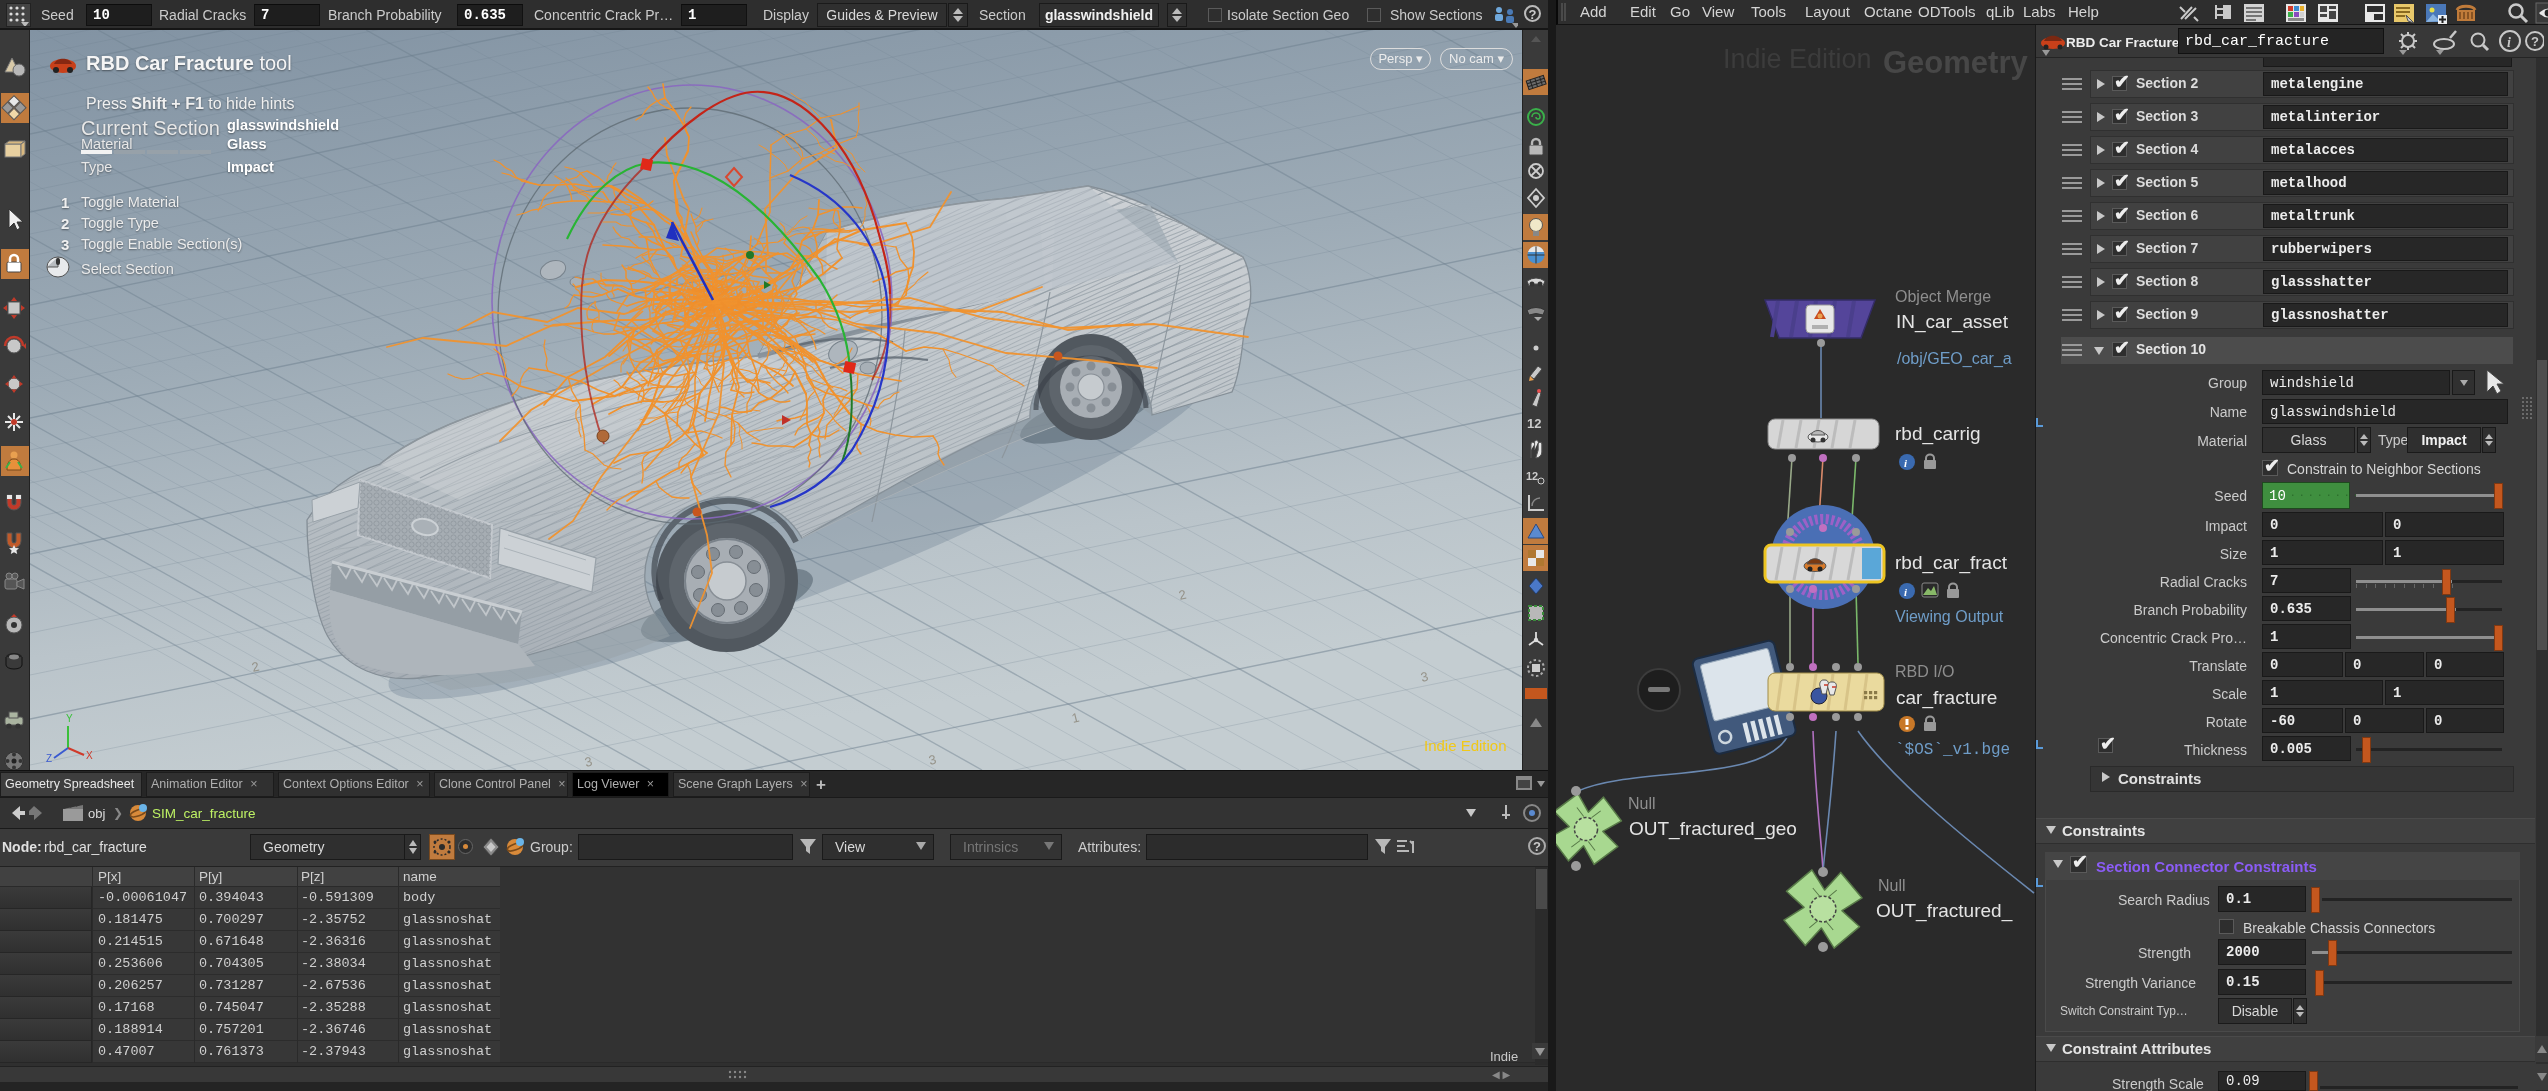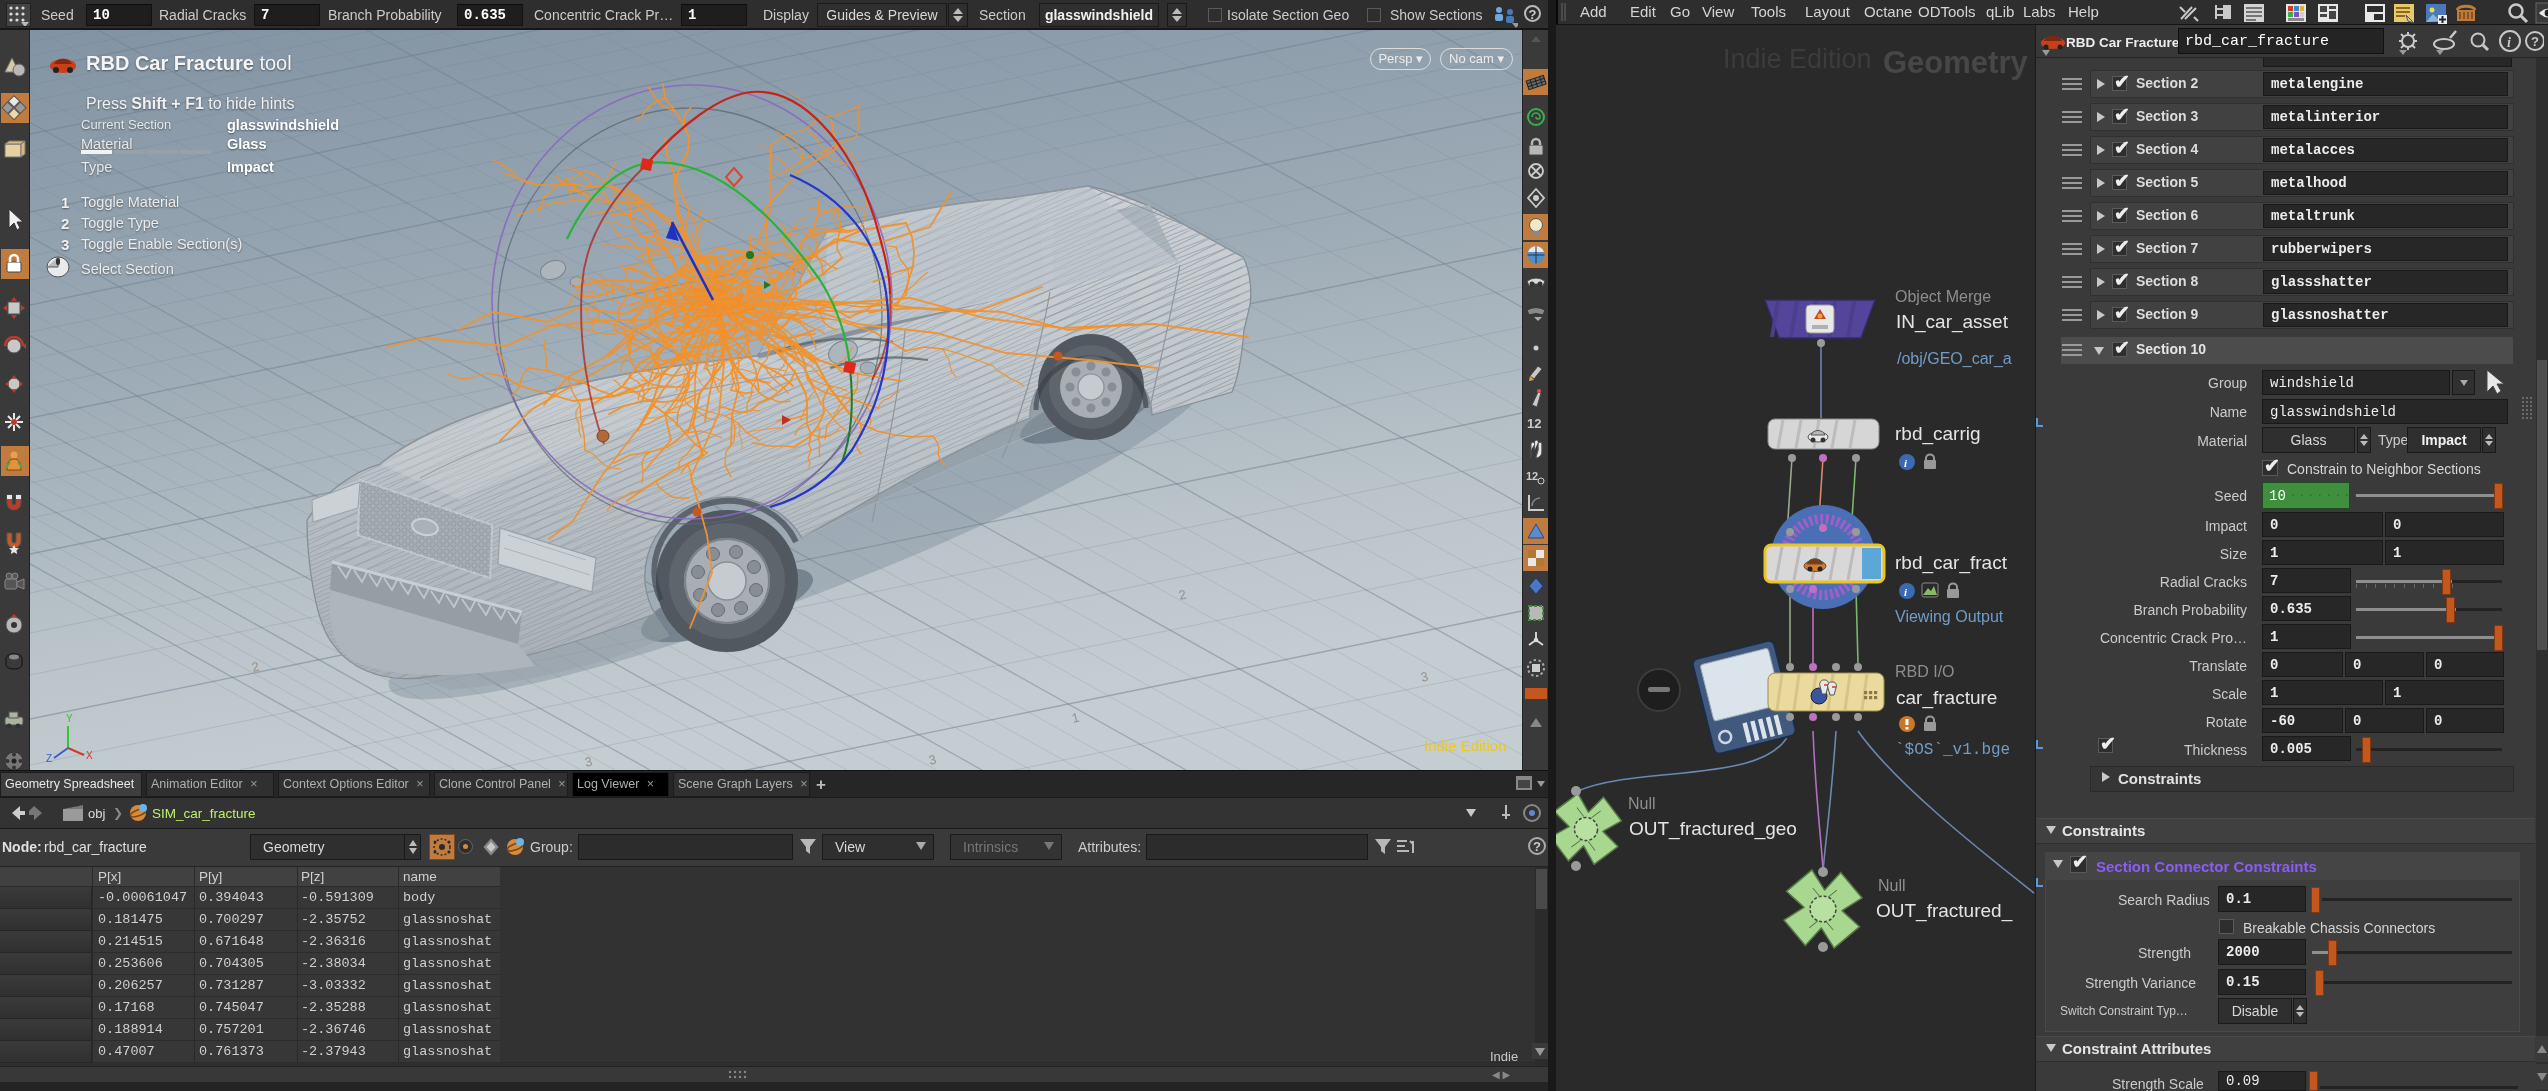--- a/index.html
+++ b/index.html
@@ -914,21 +914,21 @@
     </g>
   </svg>
 <svg class="abs" style="left:49px;top:52px" width="28" height="22">
     <ellipse cx="14" cy="14" rx="13" ry="7" fill="#c8401a"></ellipse>
     <path d="M5,12 C8,5 20,5 23,12 Z" fill="#882812"></path>
     <circle cx="7" cy="18" r="3" fill="#222"></circle>
     <circle cx="21" cy="18" r="3" fill="#222"></circle>
   </svg>
 <div class="abs shd" style="left:86px;top:52px;font-size:20px;color:#f5f5f5;font-weight:normal;white-space:nowrap;"><span style="font-weight:bold;font-size:20px">RBD Car Fracture</span> <span style="font-size:20px">tool</span></div>
 <div class="abs shd" style="left:86px;top:95px;font-size:16px;color:#f0f0f0;font-weight:normal;white-space:nowrap;">Press <b>Shift + F1</b> to hide hints</div>
-<div class="abs shd" style="left:81px;top:117px;font-size:13px;color:#e8e8e8;font-weight:normal;white-space:nowrap;">Current Section</div>
+<div class="abs shd" style="left:81px;top:117px;font-size:20px;color:#e8e8e8;font-weight:normal;white-space:nowrap;">Current Section</div>
 <div class="abs shd" style="left:227px;top:117px;font-size:14.5px;color:#fff;font-weight:bold;white-space:nowrap;">glasswindshield</div>
 <div class="abs shd" style="left:81px;top:136px;font-size:14.5px;color:#e8e8e8;font-weight:normal;white-space:nowrap;">Material</div>
 <div class="abs shd" style="left:227px;top:136px;font-size:14.5px;color:#fff;font-weight:bold;white-space:nowrap;">Glass</div>
 <div class="abs" style="left:81px;top:150px;width:31px;height:4px;background:#f2f2f2"></div>
 <div class="abs" style="left:114px;top:150px;width:31px;height:4px;background:#97a1a9"></div>
 <div class="abs" style="left:147px;top:150px;width:31px;height:4px;background:#97a1a9"></div>
 <div class="abs" style="left:180px;top:150px;width:31px;height:4px;background:#97a1a9"></div>
 <div class="abs shd" style="left:81px;top:159px;font-size:14.5px;color:#e8e8e8;font-weight:normal;white-space:nowrap;">Type</div>
 <div class="abs shd" style="left:227px;top:159px;font-size:14.5px;color:#fff;font-weight:bold;white-space:nowrap;">Impact</div>
 <div class="abs shd" style="left:61px;top:194px;font-size:15px;color:#f0f0f0;font-weight:bold;white-space:nowrap;">1</div>
@@ -1162,21 +1162,21 @@
     <div class="abs" style="left:0;top:182px;width:500px;height:22px;background:#373737;border-bottom:1px solid #2c2c2c"></div>
     <div class="abs" style="left:0;top:182px;width:92px;height:22px;background:linear-gradient(#3a3a3a,#303030);border-bottom:1px solid #262626;border-right:1px solid #262626"></div>
     <div class="abs mono" style="left:98px;top:185px;font-size:13.5px;color:#cfcfcf;font-weight:normal;white-space:nowrap;">0.253606</div>
     <div class="abs mono" style="left:199px;top:185px;font-size:13.5px;color:#cfcfcf;font-weight:normal;white-space:nowrap;">0.704305</div>
     <div class="abs mono" style="left:301px;top:185px;font-size:13.5px;color:#cfcfcf;font-weight:normal;white-space:nowrap;">-2.38034</div>
     <div class="abs mono" style="left:403px;top:185px;font-size:13.5px;color:#cfcfcf;font-weight:normal;white-space:nowrap;">glassnoshat</div>
     <div class="abs" style="left:0;top:204px;width:500px;height:22px;background:#373737;border-bottom:1px solid #2c2c2c"></div>
     <div class="abs" style="left:0;top:204px;width:92px;height:22px;background:linear-gradient(#3a3a3a,#303030);border-bottom:1px solid #262626;border-right:1px solid #262626"></div>
     <div class="abs mono" style="left:98px;top:207px;font-size:13.5px;color:#cfcfcf;font-weight:normal;white-space:nowrap;">0.206257</div>
     <div class="abs mono" style="left:199px;top:207px;font-size:13.5px;color:#cfcfcf;font-weight:normal;white-space:nowrap;">0.731287</div>
-    <div class="abs mono" style="left:301px;top:207px;font-size:13.5px;color:#cfcfcf;font-weight:normal;white-space:nowrap;">-3.03332</div>
+    <div class="abs mono" style="left:301px;top:207px;font-size:13.5px;color:#cfcfcf;font-weight:normal;white-space:nowrap;">-2.67536</div>
     <div class="abs mono" style="left:403px;top:207px;font-size:13.5px;color:#cfcfcf;font-weight:normal;white-space:nowrap;">glassnoshat</div>
     <div class="abs" style="left:0;top:226px;width:500px;height:22px;background:#373737;border-bottom:1px solid #2c2c2c"></div>
     <div class="abs" style="left:0;top:226px;width:92px;height:22px;background:linear-gradient(#3a3a3a,#303030);border-bottom:1px solid #262626;border-right:1px solid #262626"></div>
     <div class="abs mono" style="left:98px;top:229px;font-size:13.5px;color:#cfcfcf;font-weight:normal;white-space:nowrap;">0.17168</div>
     <div class="abs mono" style="left:199px;top:229px;font-size:13.5px;color:#cfcfcf;font-weight:normal;white-space:nowrap;">0.745047</div>
     <div class="abs mono" style="left:301px;top:229px;font-size:13.5px;color:#cfcfcf;font-weight:normal;white-space:nowrap;">-2.35288</div>
     <div class="abs mono" style="left:403px;top:229px;font-size:13.5px;color:#cfcfcf;font-weight:normal;white-space:nowrap;">glassnoshat</div>
     <div class="abs" style="left:0;top:248px;width:500px;height:22px;background:#373737;border-bottom:1px solid #2c2c2c"></div>
     <div class="abs" style="left:0;top:248px;width:92px;height:22px;background:linear-gradient(#3a3a3a,#303030);border-bottom:1px solid #262626;border-right:1px solid #262626"></div>
     <div class="abs mono" style="left:98px;top:251px;font-size:13.5px;color:#cfcfcf;font-weight:normal;white-space:nowrap;">0.188914</div>

